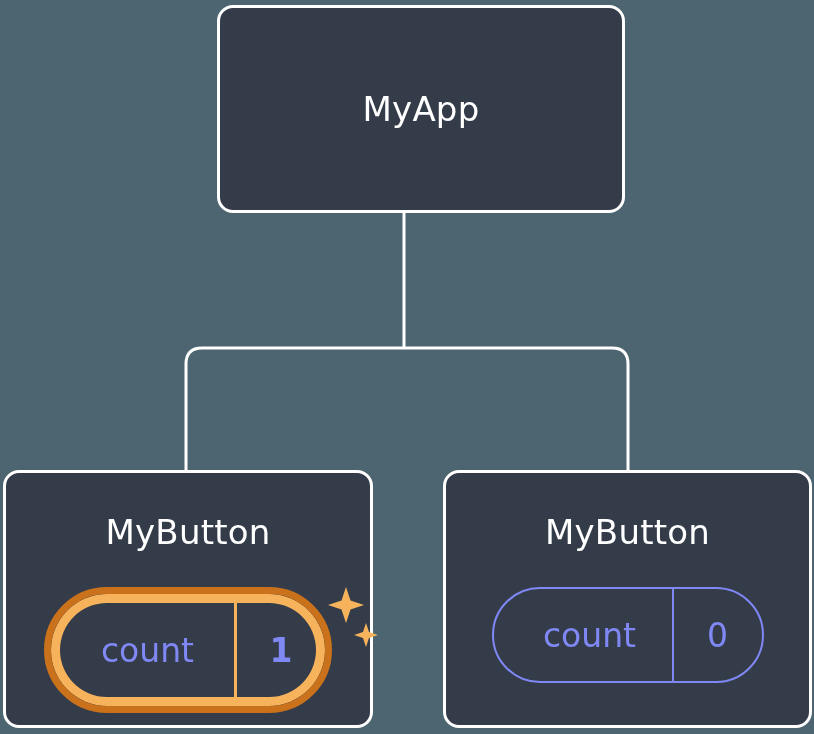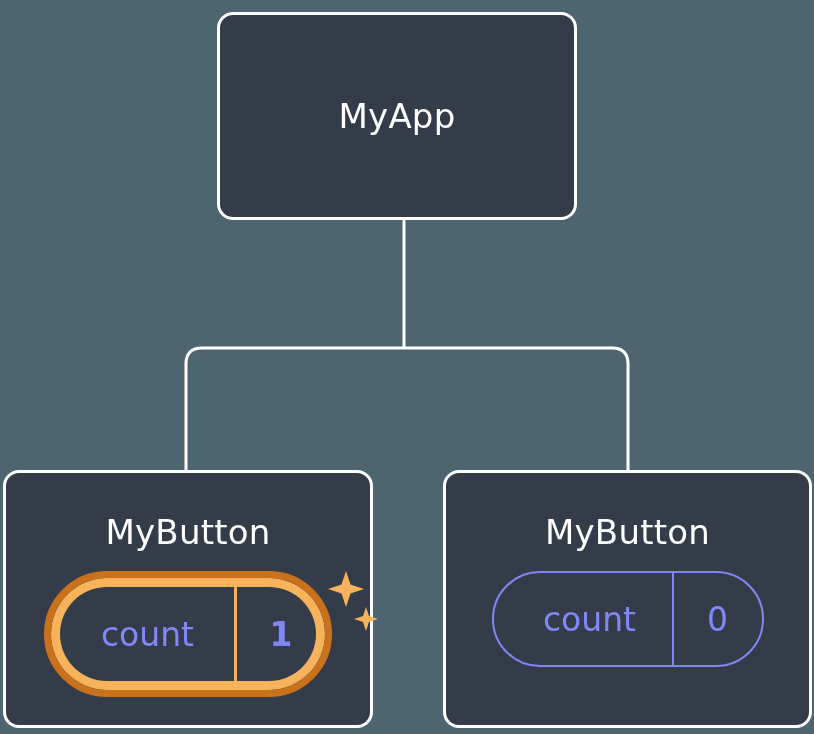--- a/index.html
+++ b/index.html
@@ -43,44 +43,43 @@
     font-size: 34px;
     font-weight: 400;
     letter-spacing: 0.2px;
     line-height: 1;
     white-space: nowrap;
   }
   
   #node-root {
     left: 217px;
     top: 5px;
-    width: 360px;
+    width: 408px;
     height: 208px;
     justify-content: center;
-    margin-top: 7px;
   }
   
   #node-child-0 {
     left: 3px;
     top: 470px;
     width: 370px;
     height: 258px;
     padding-top: 42px;
   }
   #node-child-1 {
     left: 443px;
     top: 470px;
     width: 369px;
     height: 258px;
     padding-top: 42px;
   }
   
   .pill-wrap {
     position: relative;
-    margin-top: 22px;
+    margin-top: 38px;
   }
   .pill {
     position: relative;
     display: flex;
     align-items: stretch;
     box-sizing: border-box;
     border-radius: 999px;
     background: #343c4a;
   }
   .pill-key, .pill-val {

